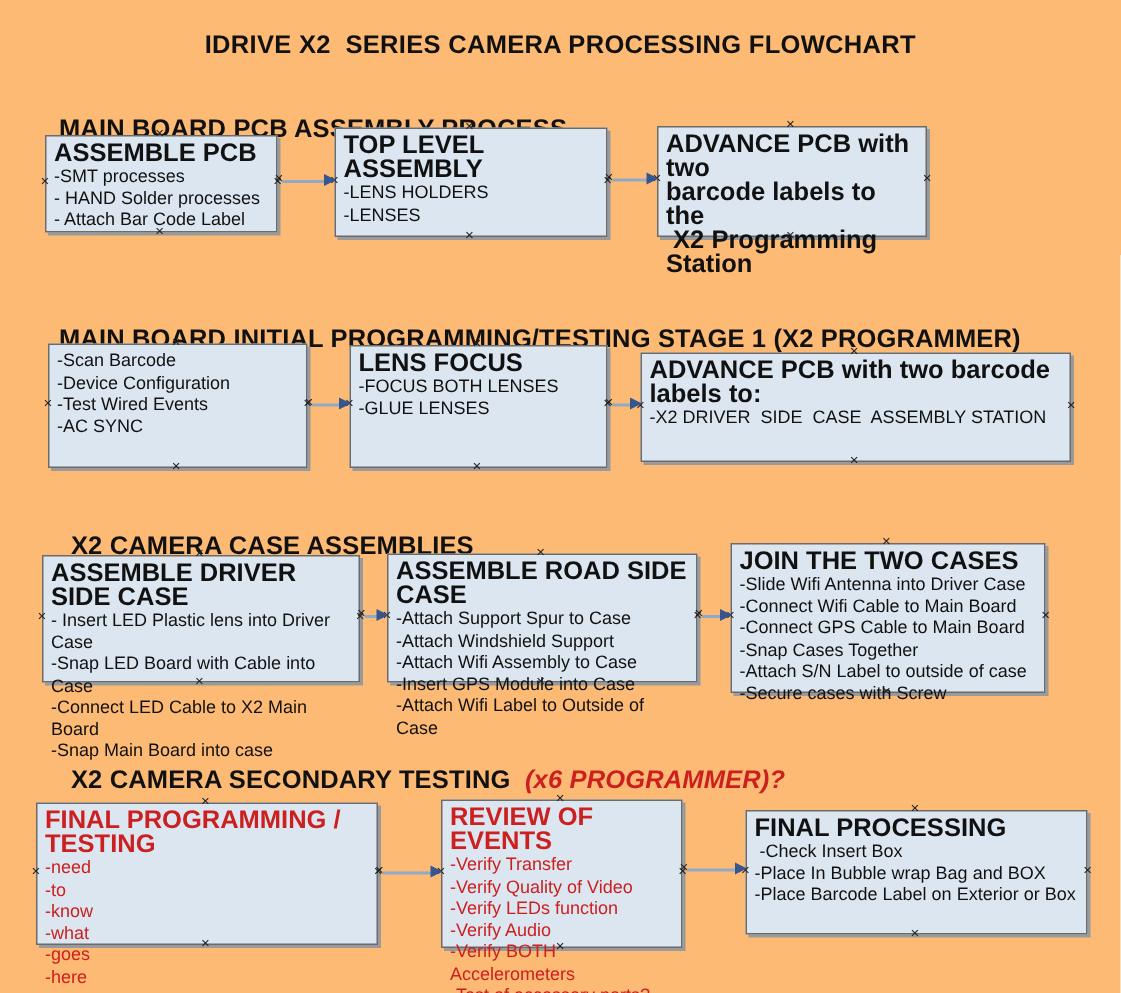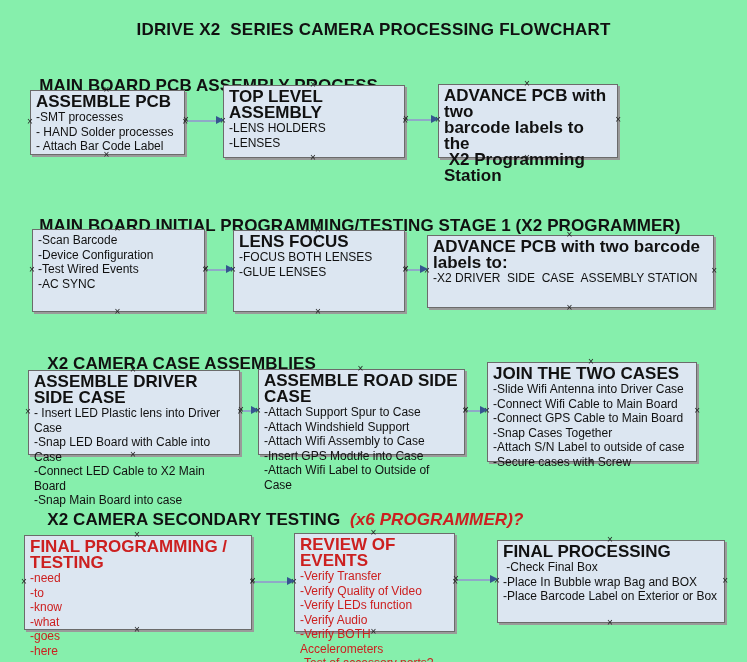--- a/index.html
+++ b/index.html
@@ -1,17 +1,17 @@
 <!DOCTYPE html>
 <html style="--box-fill: #dce6f1; --box-border: #6b6b6b; --red: #cc2020; --arrow-line: #8fa9c7; --arrow-head: #35568f;"><head>
 <meta charset="utf-8">
 <style>
   html,body{margin:0;padding:0;background:#fff;}
   #canvas{
-    position:relative;width:747px;height:662px;background:#86efac;overflow:hidden;
+    position:relative;width:747px;height:662px;background:#fdba74;overflow:hidden;
     font-family:"Liberation Sans",sans-serif;color:#111;
   }
   .main-title{
     position:absolute;top:20px;left:0;width:100%;text-align:center;
     font-size:17px;font-weight:bold;white-space:pre;letter-spacing:.2px;
   }
   .section-header{
     position:absolute;font-size:17px;font-weight:bold;white-space:pre;letter-spacing:.1px;
   }
   .section-header .red-part{color:var(--red);font-style:italic;}
@@ -174,21 +174,21 @@
   <div class="box red" style="left:294px;top:533px;width:161px;height:99px;">
     <div class="box-title">REVIEW OF EVENTS</div>
     <div class="box-items"><div>-Verify Transfer</div><div>-Verify Quality of Video</div><div>-Verify LEDs function</div><div>-Verify Audio</div><div>-Verify BOTH Accelerometers</div><div>-Test of accessory ports?</div></div>
   <span class="handle ht">×</span>
       <span class="handle hb">×</span>
       <span class="handle hl">×</span>
       <span class="handle hr">×</span>
     </div>
   <div class="box" style="left:497px;top:540px;width:228px;height:83px;">
     <div class="box-title">FINAL PROCESSING</div>
-    <div class="box-items"><div> -Check Final Box</div><div>-Place In Bubble wrap Bag and BOX</div><div>-Place Barcode Label on Exterior or Box</div></div>
+    <div class="box-items"><div> -Check Insert Box</div><div>-Place In Bubble wrap Bag and BOX</div><div>-Place Barcode Label on Exterior or Box</div></div>
   <span class="handle ht">×</span>
       <span class="handle hb">×</span>
       <span class="handle hl">×</span>
       <span class="handle hr">×</span>
     </div>
   <div class="arrow" style="left:253px;top:582px;width:41px;">
     <span class="arrow-tail">×</span>
     <div class="arrow-line"></div>
     <div class="arrow-head"></div>
   </div>

